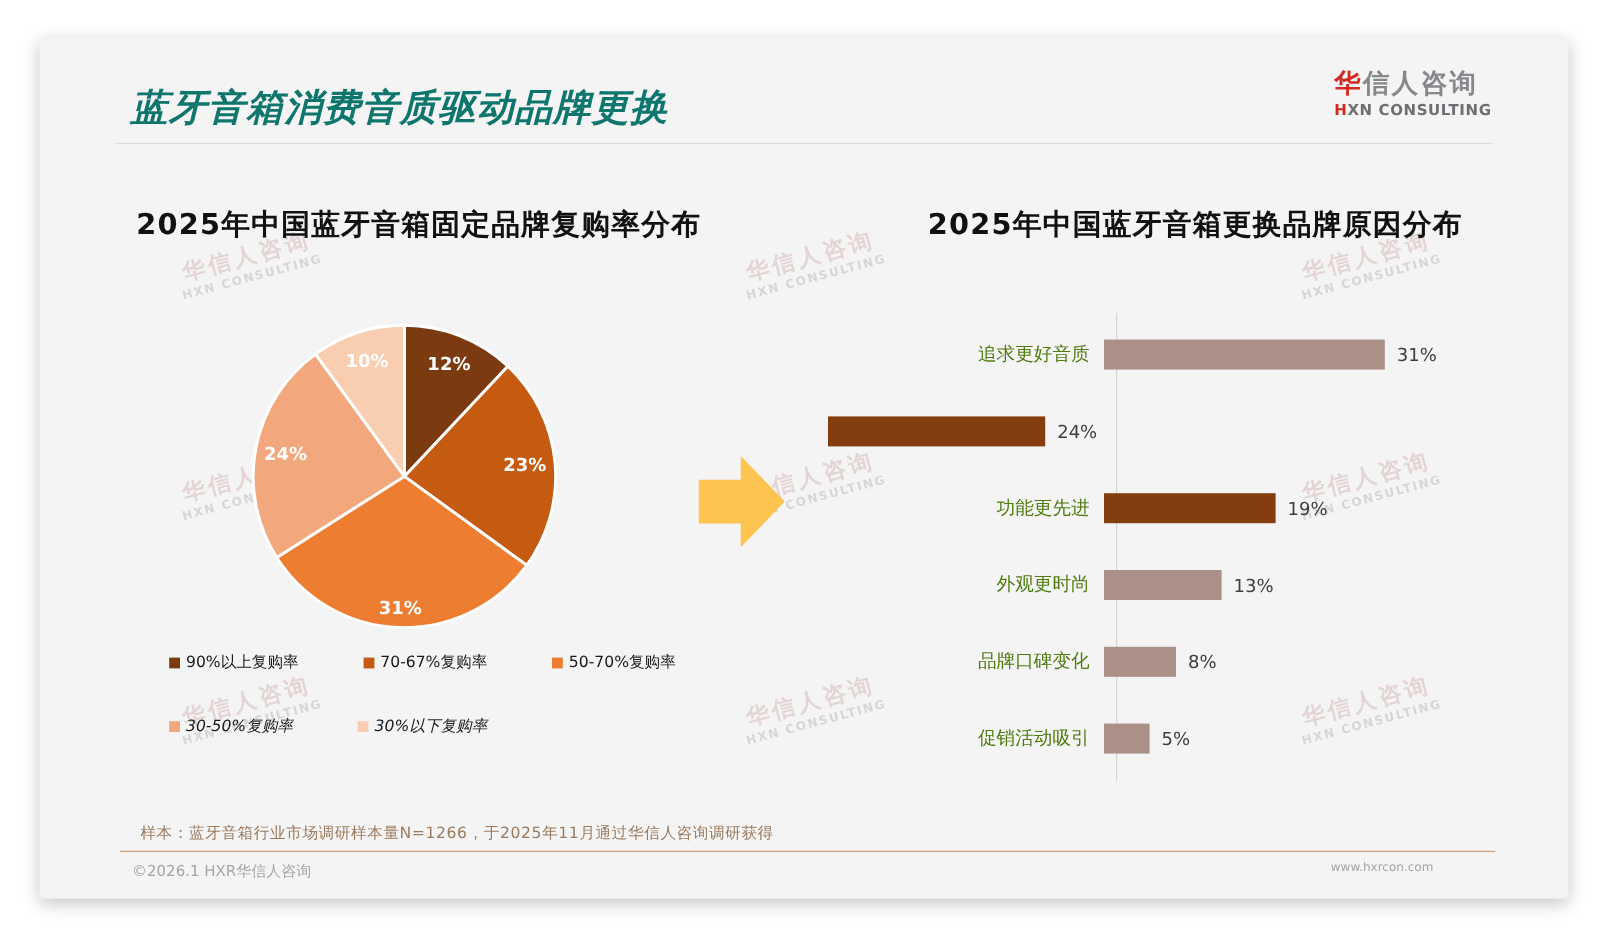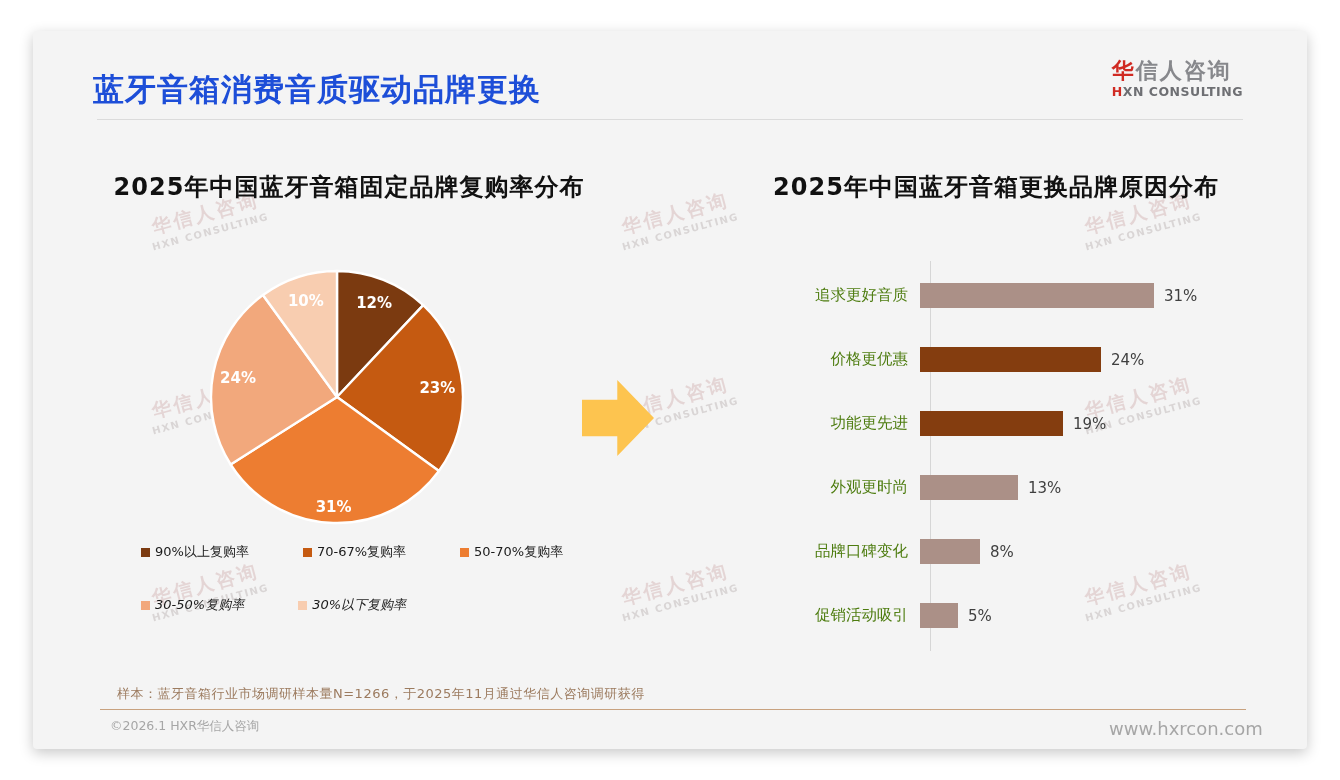--- a/index.html
+++ b/index.html
@@ -15,22 +15,22 @@
   
   .wm {
     position:absolute; transform:translate(-50%,-50%) rotate(-15deg);
     text-align:center; pointer-events:none; white-space:nowrap;
   }
   .wm .wm1 { font-size:19px; font-weight:700; letter-spacing:3px; color:rgba(205,168,168,0.40); }
   .wm .wm2 { font-size:10px; font-weight:700; letter-spacing:1.5px; color:rgba(184,176,176,0.45); }
 
   
   .main-title {
-    position:absolute; left:60px; top:38px;
-    font-size:31px; font-weight:700; color:#1d4ed8; letter-spacing:1px;
+    position:absolute; left:76px; top:38px;
+    font-size:31px; font-weight:700; color:#0f766e; letter-spacing:1px;font-style:italic;
   }
   .logo { position:absolute; right:64px; top:28px; text-align:left; }
   .logo-name { font-size:22px; font-weight:700; letter-spacing:2px; color:#87888c; line-height:1.1; }
   .logo-name .red { color:#d02a22; }
   .logo-sub { font-size:12.5px; font-weight:700; letter-spacing:0.5px; color:#6e6f73; margin-top:1px; }
   .logo-sub .red { color:#d02a22; }
   .header-divider { position:absolute; left:64px; width:1146px; top:88px; height:1px; background:#dbdbdb; }
 
   
   .chart-title {
@@ -61,21 +61,21 @@
   .bar-axis { position:absolute; left:897px; top:230px; width:1px; height:390px; background:#d6d6d6; }
   .bar-row { position:absolute; left:657px; height:25px; display:flex; align-items:center; }
   .bar-cat { width:230px; text-align:right; padding-right:12px; font-size:15.5px; color:#4d7c0f; flex:0 0 auto; }
   .bar-rect { height:25px; flex:0 0 auto; }
   .bar-val { margin-left:10px; font-size:15px; color:#3f3f3f; }
 
   
   .sample-note { position:absolute; left:84px; top:654px; font-size:13px; color:#9c7b5f; letter-spacing:0.5px; }
   .footer-divider { position:absolute; left:67px; top:678px; width:1146px; height:1px; background:#c8a27f; }
   .copyright { position:absolute; left:77px; top:687px; font-size:12.5px; color:#a6a6a6; }
-  .website { position:absolute; left:1076px; top:687px; width:140px; font-size:18px; color:#a6a6a6; }
+  .website { position:absolute; left:1076px; top:687px; width:140px; font-size:10px; color:#a6a6a6; }
 </style>
 </head>
 <body>
 
 <div class="card">
 
   <div id="watermark-layer">
       <div class="wm" style="left: 174px; top: 188px;">
         <div class="wm1">华信人咨询</div>
         <div class="wm2">HXN CONSULTING</div>
@@ -167,21 +167,20 @@
   <div class="arrow"></div>
 
   <div class="bar-axis"></div>
   <div id="bar-rows">
       <div class="bar-row" style="top: 252px;">
         <div class="bar-cat">追求更好音质</div>
         <div class="bar-rect" style="width: 234px; background: rgb(171, 144, 135);"></div>
         <div class="bar-val">31%</div>
       </div>
       <div class="bar-row" style="top: 316px;">
-        <div class="bar-cat">价格更优惠</div>
         <div class="bar-rect" style="width: 181px; background: rgb(132, 61, 15);"></div>
         <div class="bar-val">24%</div>
       </div>
       <div class="bar-row" style="top: 380px;">
         <div class="bar-cat">功能更先进</div>
         <div class="bar-rect" style="width: 143px; background: rgb(132, 61, 15);"></div>
         <div class="bar-val">19%</div>
       </div>
       <div class="bar-row" style="top: 444px;">
         <div class="bar-cat">外观更时尚</div>

